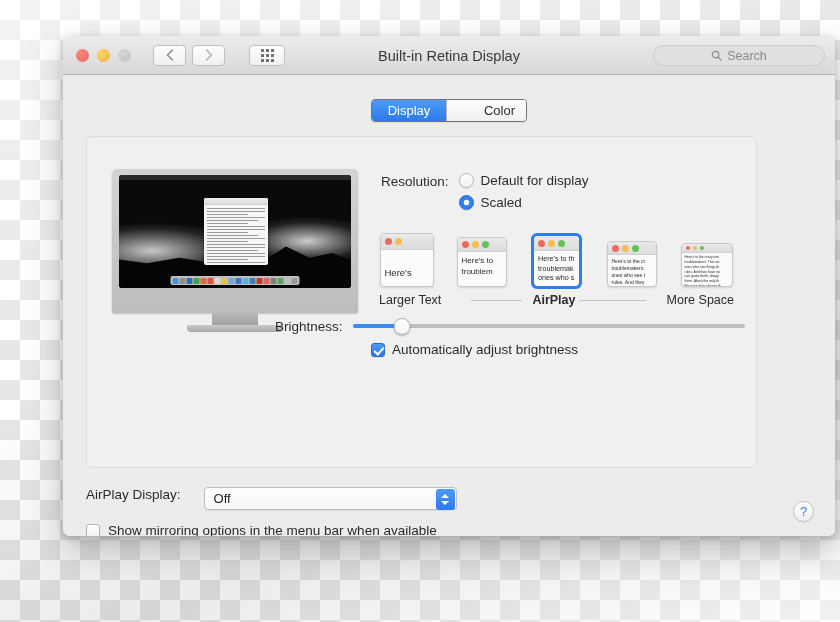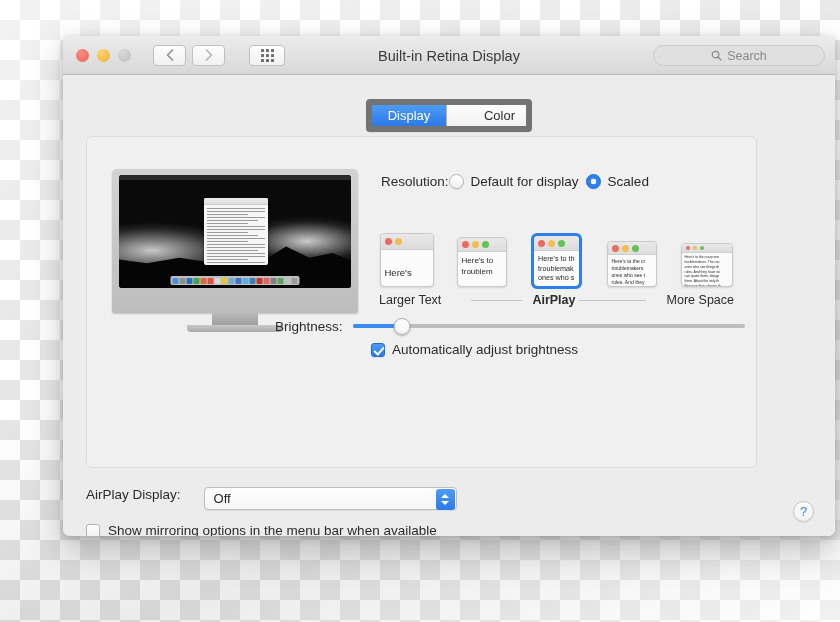--- a/index.html
+++ b/index.html
@@ -88,21 +88,21 @@
 
   
   .body { position: relative; height: 461px; background: #ececec; }
 
   .tabs {
     position: absolute; left: 0; right: 0; top: 24px;
     display: flex; justify-content: center;
   }
   .tabwrap {
     display: flex;
-    border: 6px solid #737373;
+    border: 1px solid #737373;
     border-radius: 4px;
     overflow: hidden;
     box-shadow: 0 1px 1px rgba(0,0,0,.06);
   }
   .tab {
     min-width: 74px; height: 21px; padding: 0 11px;
     display: flex; align-items: center; justify-content: center;
     font-size: 13px; color: #2e2e2e;
     background: linear-gradient(#fefefe,#f0f0f0);
   }
@@ -174,22 +174,22 @@
     background: linear-gradient(#b9b9b9,#9e9e9e);
   }
   .foot {
     position: absolute; left: 50%; transform: translateX(-50%);
     top: 156px; width: 96px; height: 7px;
     background: linear-gradient(#c9c9c9,#a8a8a8);
     border-radius: 0 0 4px 4px;
   }
   .lbl { font-size: 13.5px; color: #2b2b2b; }
 
-  .resrow { position: absolute; left: 294px; top: 36px; display: flex; }
-  .radiostack { display: flex; gap: 7px; }
+  .resrow { position: absolute; left: 294px; top: 36px; display: flex; gap: 10px; }
+  .radiostack { display: flex; flex-direction: column; gap: 7px; }
   .radioline { display: flex; align-items: center; gap: 7px; }
   .radio {
     width: 15px; height: 15px; border-radius: 50%;
     background: linear-gradient(#ffffff,#f1f1f1);
     border: 1px solid #b4b4b4;
     box-shadow: 0 1px 1px rgba(0,0,0,.07);
     flex: none;
   }
   .radio.on {
     background: radial-gradient(circle at 50% 50%, #ffffff 0 2.6px, #2f80ef 3.1px 100%);

